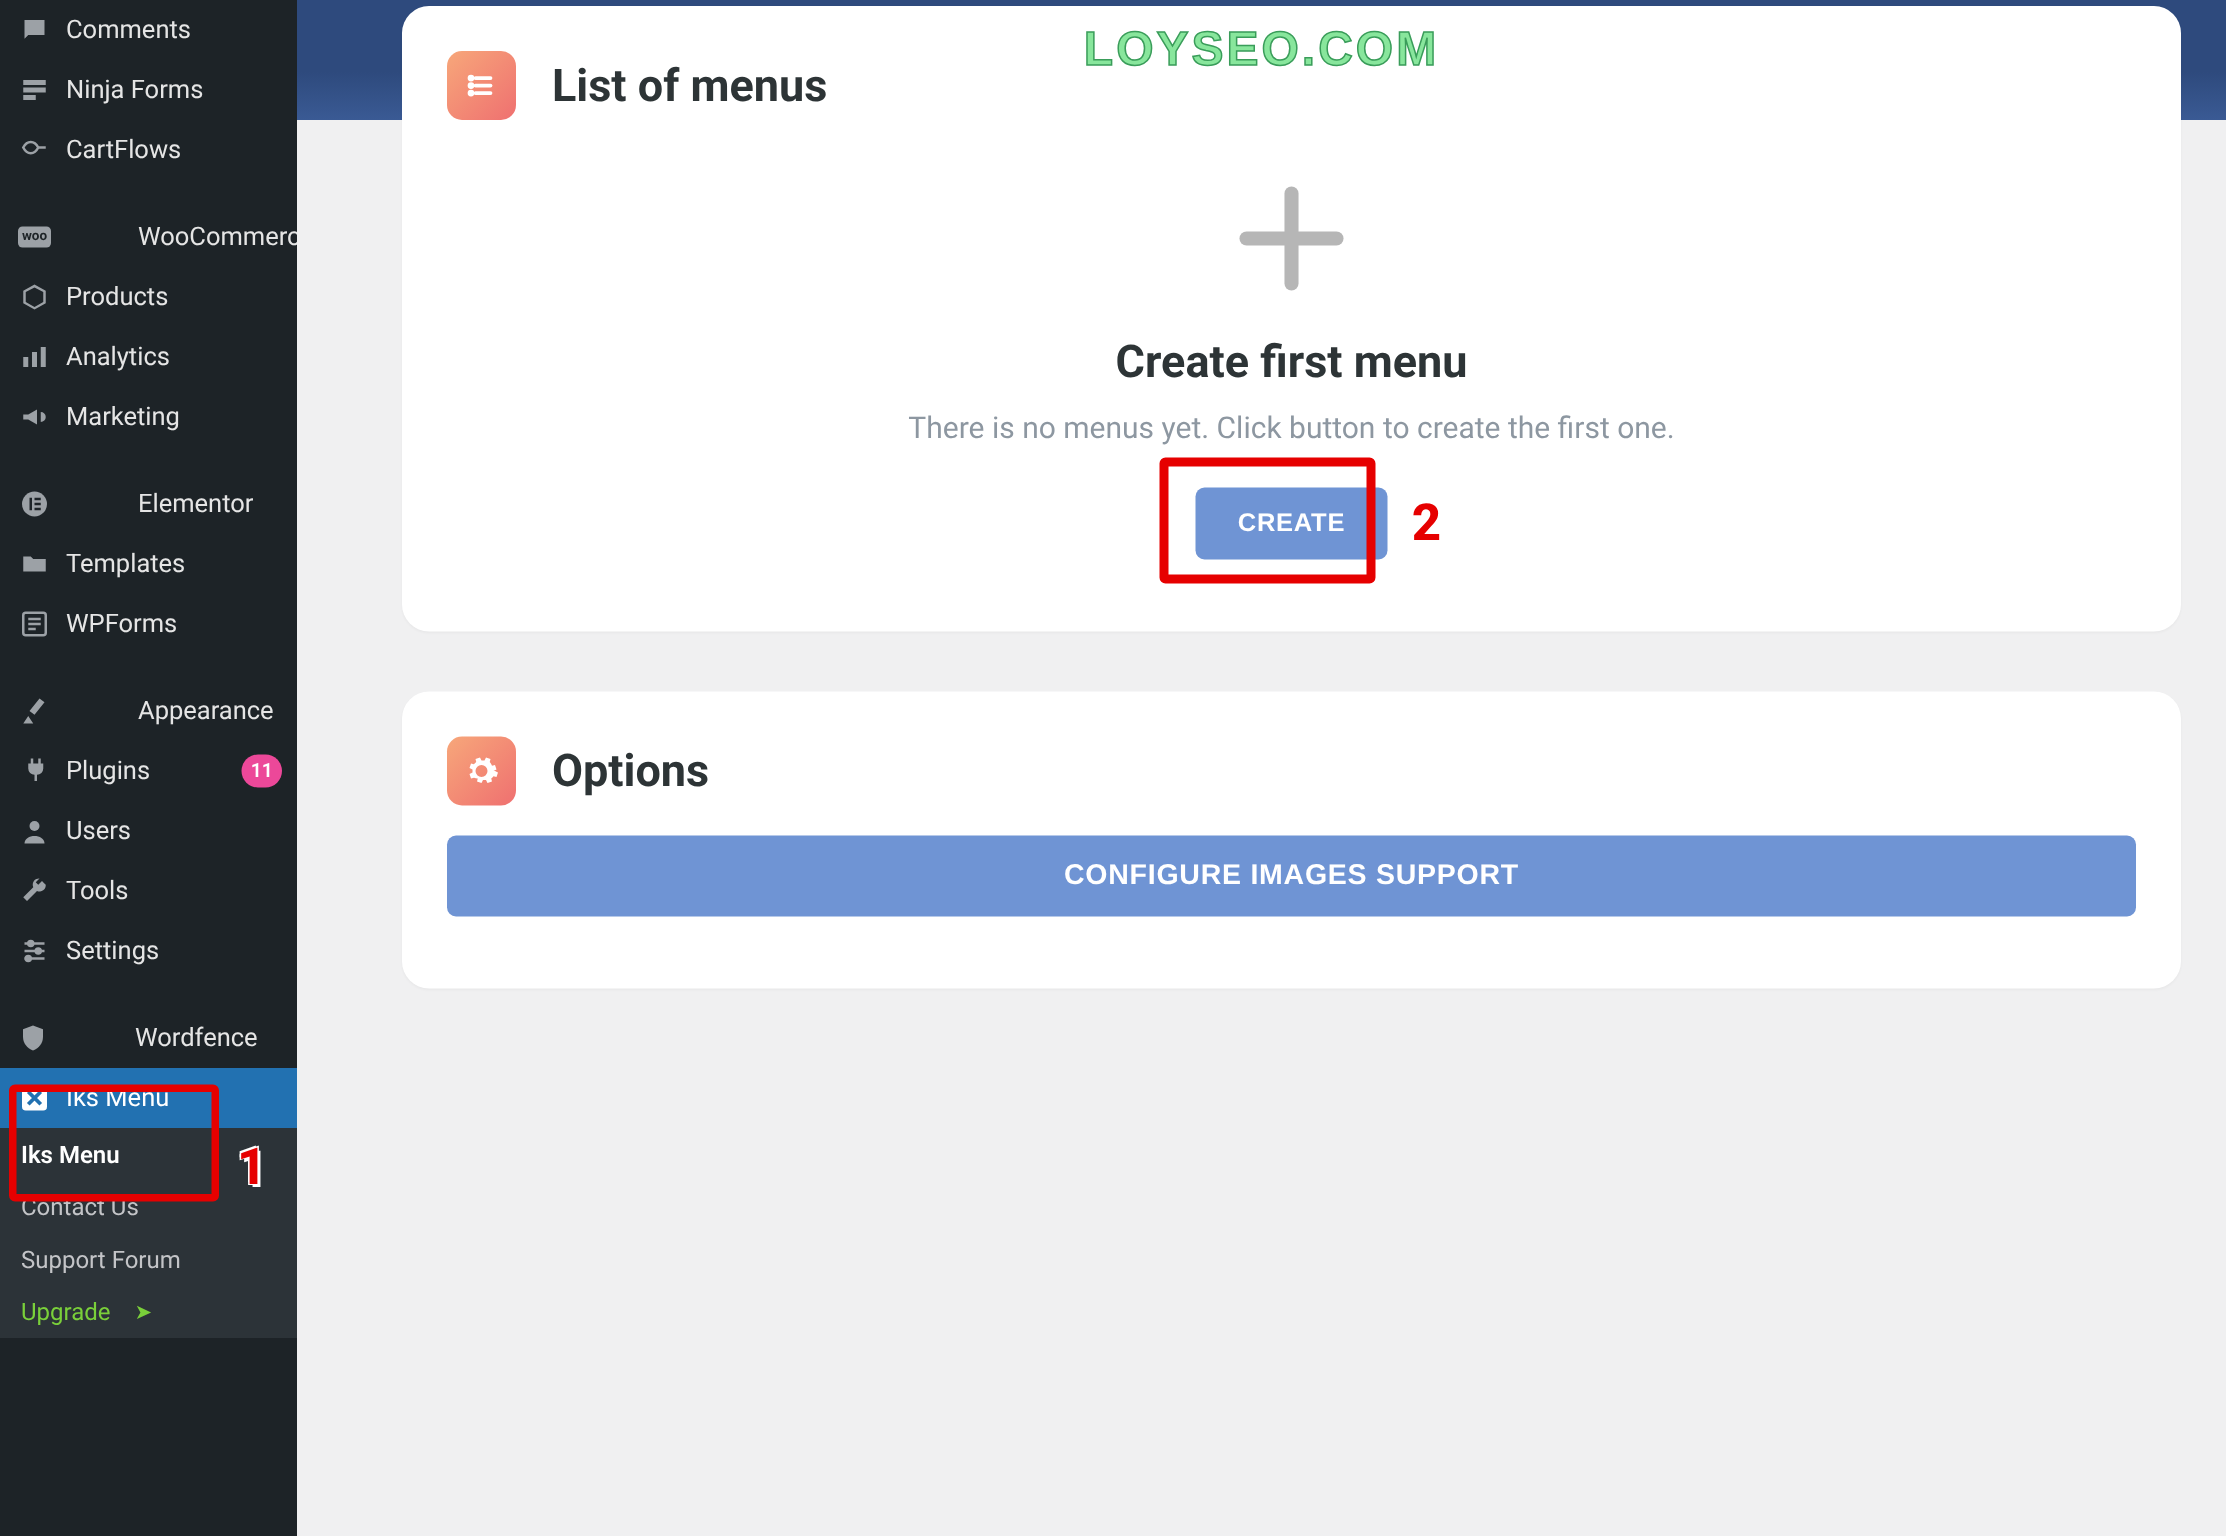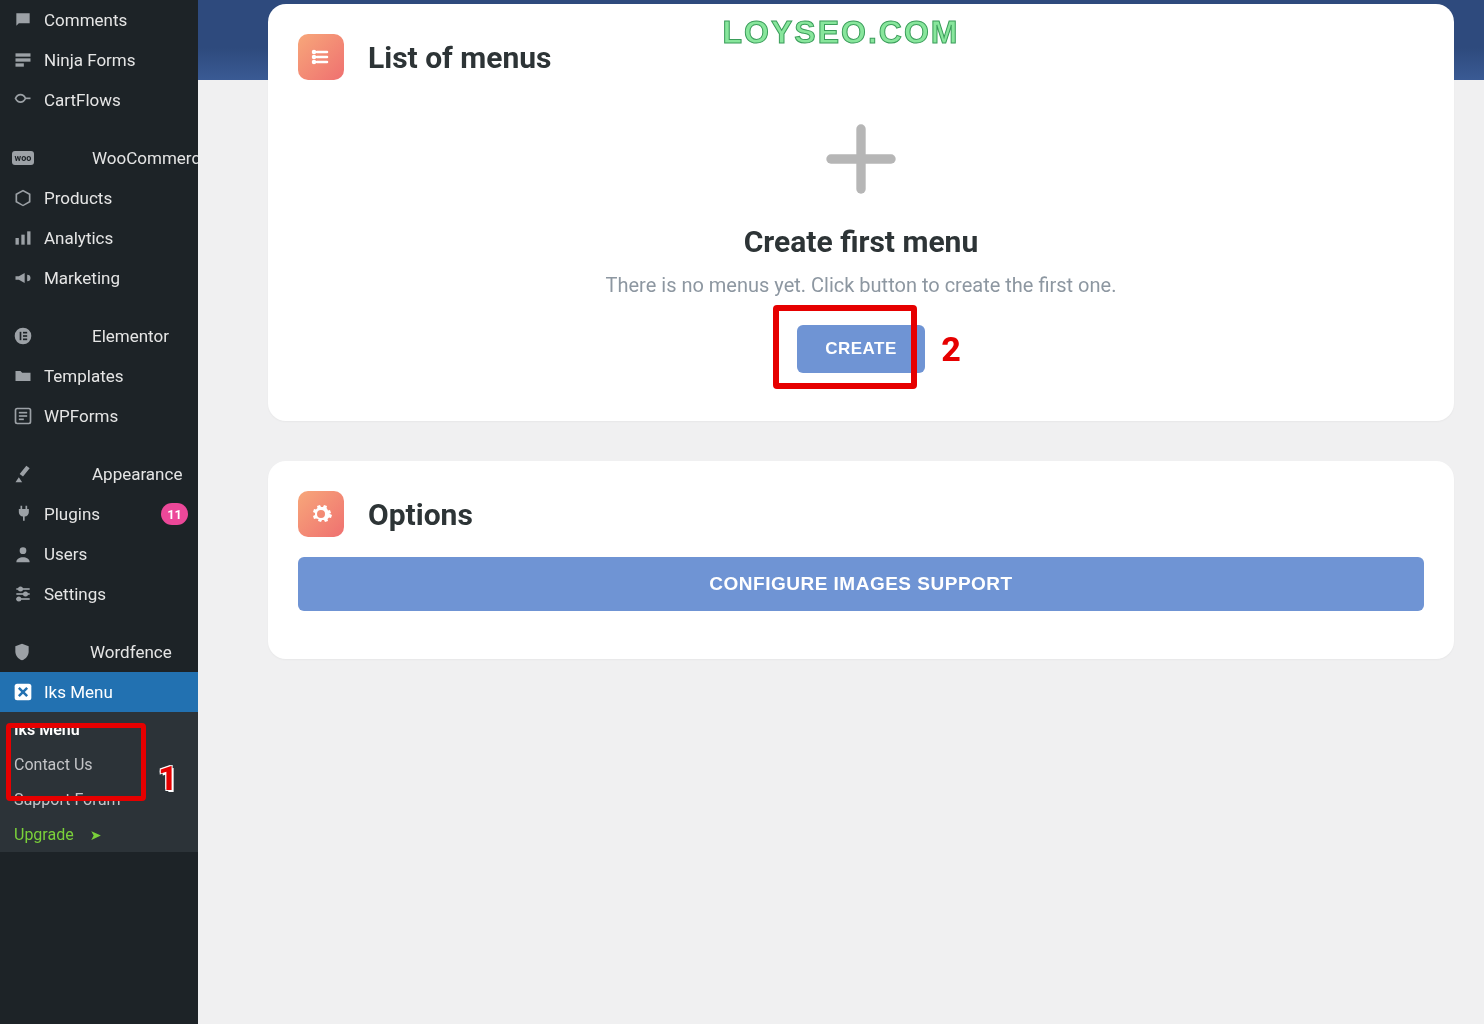--- a/index.html
+++ b/index.html
@@ -311,20 +311,28 @@
   <div class="menu-item">
     <span class="icon">
       <svg width="20" height="20" viewBox="0 0 24 24" fill="currentColor">
           <circle cx="12" cy="8" r="4"></circle>
           <path d="M4 22c0-4 4-6 8-6s8 2 8 6H4z"></path>
         </svg>
     </span>
     <span class="label">Users</span>
   </div>
 
+  <div class="menu-item">
+    <span class="icon">
+      <svg width="20" height="20" viewBox="0 0 24 24" fill="currentColor">
+          <path d="M21 7a5 5 0 01-7 5l-8 8-3-3 8-8a5 5 0 015-7l-3 3 2 2 3-3c1 1 2 2 3 3z"></path>
+        </svg>
+    </span>
+    <span class="label">Tools</span>
+  </div>
 
   <div class="menu-item">
     <span class="icon">
       <svg width="20" height="20" viewBox="0 0 24 24" fill="none" stroke="currentColor" stroke-width="2">
           <line x1="4" y1="6" x2="20" y2="6"></line>
           <circle cx="9" cy="6" r="2" fill="currentColor"></circle>
           <line x1="4" y1="12" x2="20" y2="12"></line>
           <circle cx="15" cy="12" r="2" fill="currentColor"></circle>
           <line x1="4" y1="18" x2="20" y2="18"></line>
           <circle cx="7" cy="18" r="2" fill="currentColor"></circle>

